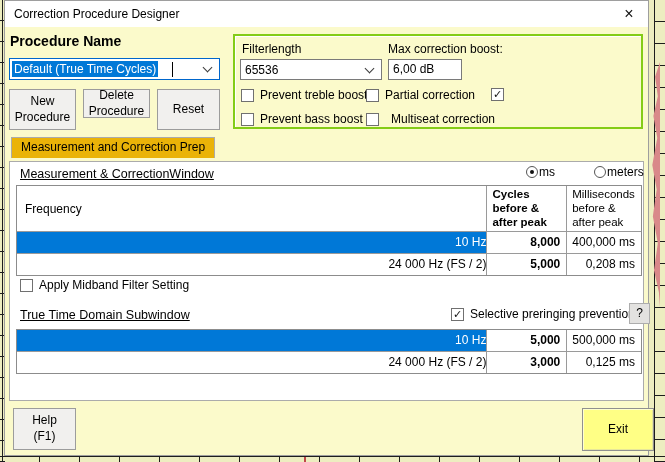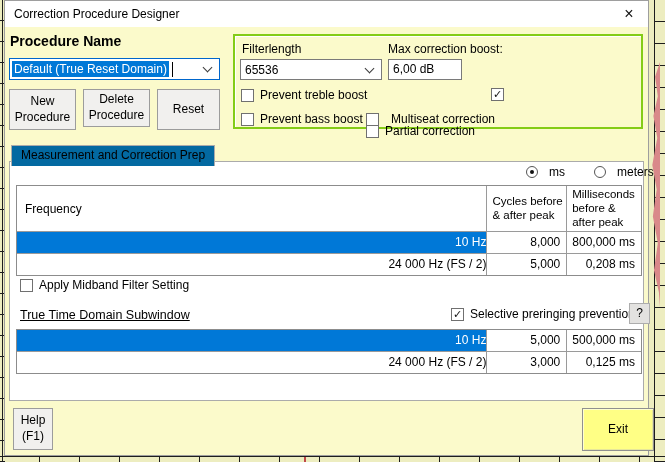--- a/index.html
+++ b/index.html
@@ -38,65 +38,65 @@
                  border-right:1.6px solid #3c3c3c; border-bottom:1.6px solid #3c3c3c; transform:rotate(45deg); }
   .proc-combo { left:4px; top:57px; width:211px; height:22px; border:1px solid #0066CC; }
   .proc-combo .sel { position:absolute; left:2px; top:2px; height:16px; background:#0078D7; color:#fff;
                      padding:0 2px; line-height:16px; white-space:nowrap; font-size:12px; }
   .proc-combo .caret { position:absolute; top:3px; width:1px; height:15px; background:#000; }
 
   .btn { position:absolute; background:#F1F0EE; border:1px solid #9C9C9C; font-family:inherit;
          font-size:12px; color:#000; display:flex; align-items:center; justify-content:center;
          text-align:center; white-space:pre-line; line-height:1.3; cursor:default; }
   .btn-new    { left:4px;   top:88px; width:67px; height:41px; }
-  .btn-delete { left:78px;  top:88px; width:67px; height:38px; }
+  .btn-delete { left:78px;  top:88px; width:67px; height:29px; }
   .btn-reset  { left:152px; top:88px; width:63px; height:41px; }
 
   .group { position:absolute; left:228px; top:33px; width:410px; height:95px;
            border:2px solid #84cc16; box-shadow:inset 1px 1px 0 #ffffff; }
   .g-lab1 { position:absolute; left:7px;  top:6px; }
   .g-lab2 { position:absolute; left:153px; top:6px; }
   .g-combo { left:5px; top:23px; width:142px; height:21px; }
   .g-combo .val { position:absolute; left:4px; top:2px; line-height:16px; }
   .g-text  { position:absolute; left:153px; top:23px; width:74px; height:21px;
              background:#fff; border:1px solid #7A7A7A; padding:2px 4px; line-height:15px; }
 
   .check { display:inline-flex; align-items:center; gap:6px; position:absolute; cursor:default; }
   .box { width:13px; height:13px; background:#fff; border:1px solid #707070; flex:none;
          display:flex; align-items:center; justify-content:center; font-size:11px; line-height:11px; color:#111; }
-  .radio { display:inline-flex; align-items:center; gap:11px; position:absolute; cursor:default; }
+  .radio { display:inline-flex; align-items:center; gap:1px; position:absolute; cursor:default; }
   .rb { width:12px; height:12px; border:1px solid #555; border-radius:50%; background:#fff; flex:none; position:relative; }
   .rb.on::after { content:""; position:absolute; left:3px; top:3px; width:4px; height:4px;
                   border-radius:50%; background:#111; }
 
-  .tab { position:absolute; left:6px; top:144px; height:21px; padding:0 9px; background:#0369a1;
+  .tab { position:absolute; left:6px; top:136px; height:21px; padding:0 9px; background:#eab308;
          border:1px solid #ABABAB; border-bottom:none; line-height:19px; z-index:2; cursor:default; }
   .tabpage { position:absolute; left:4px; top:160px; width:635px; height:240px;
              background:#FFFFFF; border:1px solid #ABABAB; z-index:1; }
 
   .sec-title { position:absolute; font-size:12.5px; text-decoration:underline; white-space:nowrap; }
 
   .tbl { position:absolute; left:6px; width:626px; background:#fff; border:1px solid #8C8C8C; }
   .trow { display:flex; }
   .trow + .trow { border-top:1px solid #9A9A9A; }
   .c-freq { width:471px;text-align:right; }
-  .c-cyc  { width:80px; border-left:1px solid #9A9A9A; }
+  .c-cyc  { width:80px; border-left:1px solid #9A9A9A;font-weight:bold; }
   .c-ms   { width:75px; border-left:1px solid #9A9A9A; }
   .hdr .cell { min-height:45px; display:flex; align-items:center; font-size:11.5px; line-height:1.2; }
   .hdr .c-freq { padding-left:8px; font-size:12px; }
   .hdr .c-cyc, .hdr .c-ms { padding:2px 3px 2px 5px; }
   .drow .cell { height:21px; line-height:20px; }
   .drow .c-freq { padding-left:5px; }
   .drow .c-cyc, .drow .c-ms { text-align:right; padding-right:6px; }
   .drow .c-freq.selected { background:#0078D7; color:#fff; }
 
   .qbtn { position:absolute; left:619px; top:141px; width:21px; height:21px; background:#E3E2E0;
           border:1px solid #ADADAD; text-align:center; line-height:19px; font-size:12px; cursor:default; }
 
-  .btn-help { left:8px; top:407px; width:40px; height:42px; }
+  .btn-help { left:8px; top:407px; width:63px; height:42px; }
   .btn-exit { left:577px; top:407px; width:72px; height:43px; background:#FFFF85;
               border:1px solid #909090; box-shadow:inset 1px 1px 0 #ffffcf, inset -1px -1px 0 #e6e69a; }
 </style>
 </head>
 <body>
 
 <div class="stage">
 
   <div class="bg-left-axis"></div>
   <div class="bg-left-ticks"></div>
@@ -109,21 +109,21 @@
 
   <div class="dialog">
 
     <div class="titlebar">
       <span class="title-text">Correction Procedure Designer</span>
       <span class="close-btn">×</span>
     </div>
 
     <div class="proc-label">Procedure Name</div>
     <div class="combo proc-combo">
-      <span class="sel">Default (True Reset Domain)</span>
+      <span class="sel">Default (True Time Cycles)</span>
       <span class="caret" style="left:162px;"></span>
       <span class="chev"></span>
     </div>
     <button class="btn btn-new">New
 Procedure</button>
     <button class="btn btn-delete">Delete
 Procedure</button>
     <button class="btn btn-reset">Reset</button>
 
     <div class="group">
@@ -136,56 +136,57 @@
       <div class="g-text">6,00 dB</div>
 
       <span class="check" style="left:6px; top:52px;">
         <span class="box"></span>
         <span>Prevent treble boost</span>
       </span>
       <span class="check" style="left:6px; top:76px;">
         <span class="box"></span>
         <span>Prevent bass boost</span>
       </span>
-      <span class="check" style="left:131px; top:52px;margin-top:36px;">
+      <span class="check" style="left:131px; top:52px;">
         <span class="box"></span>
         <span>Partial correction</span>
       </span>
       <span class="check" style="left:131px; top:76px;gap:12px;">
         <span class="box"></span>
         <span>Multiseat correction</span>
       </span>
       <span class="check" style="left:256px; top:52px;">
         <span class="box">✓</span>
       </span>
     </div>
 
     <div class="tab">Measurement and Correction Prep</div>
     <div class="tabpage">
 
+      <div class="sec-title" style="left:10px; top:5px;">Measurement &amp; CorrectionWindow</div>
 
       <span class="radio" style="left:516px; top:3px;">
         <span class="rb on"></span>
         <span>ms</span>
       </span>
       <span class="radio" style="left:584px; top:3px;">
         <span class="rb"></span>
         <span>meters</span>
       </span>
 
       <div class="tbl" style="top:23px;">
         <div class="trow hdr">
           <div class="cell c-freq">Frequency</div>
           <div class="cell c-cyc">Cycles before &amp; after peak</div>
           <div class="cell c-ms">Milliseconds before &amp; after peak</div>
         </div>
         <div class="trow drow">
           <div class="cell c-freq selected">10 Hz</div>
           <div class="cell c-cyc">8,000</div>
-          <div class="cell c-ms">800,000 ms</div>
+          <div class="cell c-ms">400,000 ms</div>
         </div>
         <div class="trow drow">
           <div class="cell c-freq">24 000 Hz (FS / 2)</div>
           <div class="cell c-cyc">5,000</div>
           <div class="cell c-ms">0,208 ms</div>
         </div>
       </div>
 
       <span class="check" style="left:10px; top:116px;">
         <span class="box"></span>

